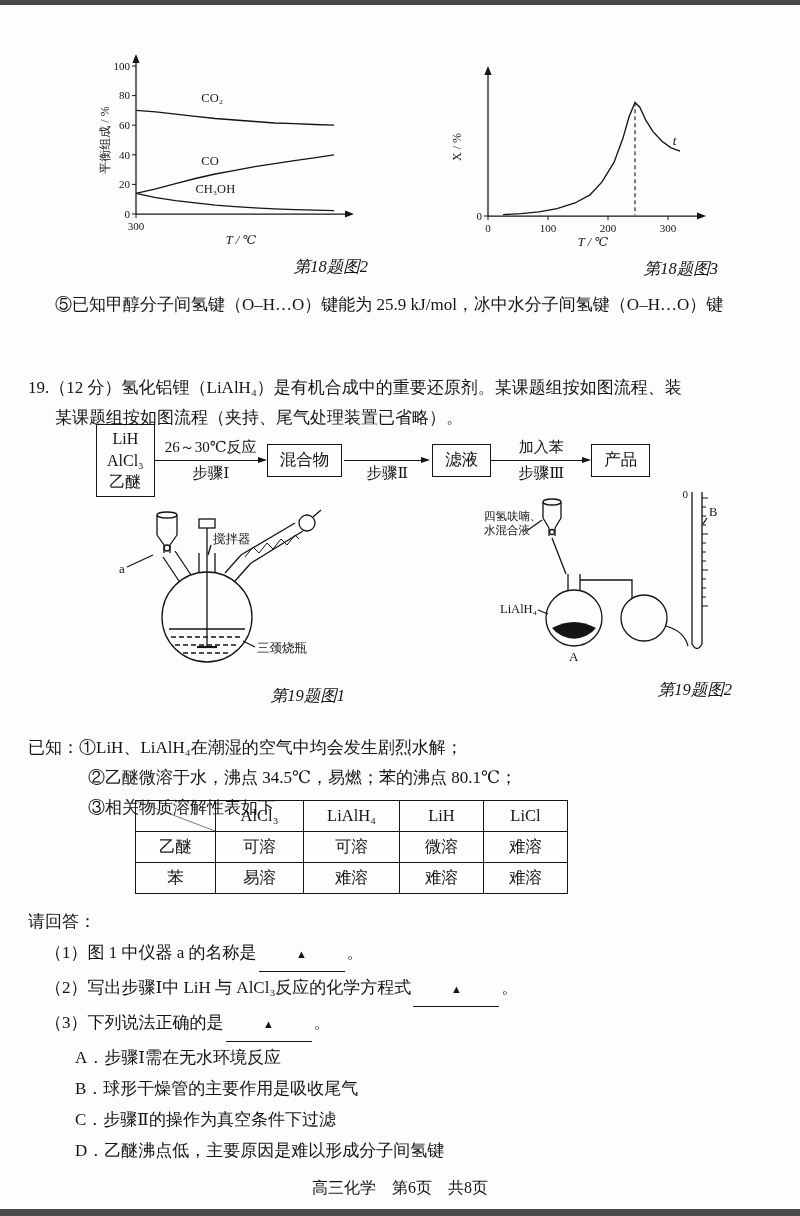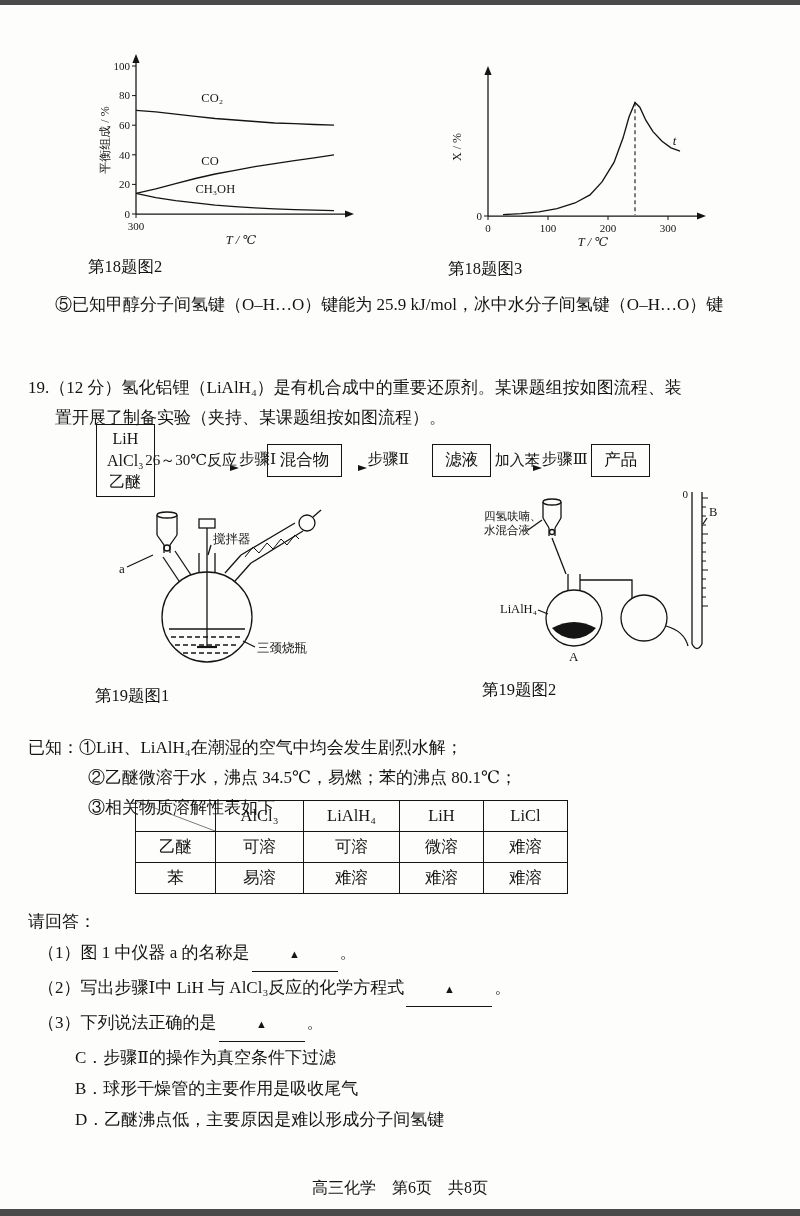--- a/index.html
+++ b/index.html
@@ -9,33 +9,33 @@
   .scanbar { position:absolute; left:0; width:100%; background:#4a4a4a; }
   .scanbar.top { top:0; height:5px; }
   .scanbar.bot { bottom:0; height:7px; }
 
   .charts-row { position:absolute; top:38px; left:0; width:100%; height:250px; }
   .chartwrap { position:absolute; }
   .chartwrap.c1 { left:88px; top:14px; width:280px; }
   .chartwrap.c2 { left:448px; top:20px; width:270px; }
   .chart { display:block; }
   .chart text, .figsvg text { font-family:"Liberation Serif","DejaVu Serif",serif; fill:#141414; }
-  .caption { text-align:left; font-size:16.5px; margin-top:4px; }
+  .caption { text-align:right; font-size:16.5px; margin-top:4px;font-style:italic; }
 
   .para { position:absolute; font-size:17px; }
   .textline { line-height:30px; white-space:nowrap; }
   .p5 { top:290px; left:55px; width:720px; }
   .p5 .indent { margin-left:30px; }
   .q19 { top:357px; left:28px; width:748px;margin-top:16px; }
   .q19 .indent2 { margin-left:27px; }
 
   .flow { position:absolute; top:424px; left:96px; display:flex; align-items:center; }
   .fbox { border:1.4px solid #141414; text-align:center; font-size:16.5px; padding:4px 12px; line-height:1.35; white-space:nowrap; }
   .fbox.reactants { padding:3px 10px; font-size:16px; }
-  .fstep { display:flex; flex-direction:row; justify-content:center;align-items:flex-end; }
+  .fstep { display:flex; flex-direction:column; justify-content:center; }
   .fstep .above { font-size:15px; text-align:center; height:22px; line-height:22px; white-space:nowrap; }
   .fstep .below { font-size:15.5px; text-align:center; height:22px; line-height:20px; white-space:nowrap; }
   .arrowline { position:relative; height:0; border-top:1.3px solid #141414; margin:2px 2px 2px 0; }
   .arrowline::after { content:""; position:absolute; right:-2px; top:-4.4px; width:0; height:0;
     border-top:3.8px solid transparent; border-bottom:3.8px solid transparent; border-left:9px solid #141414; }
   .w1 { width:112px; } .w2 { width:86px; margin:0 2px; } .w3 { width:100px; }
 
   .fig { position:absolute; }
   .fig1 { left:95px; top:497px; width:250px; }
   .fig2 { left:482px; top:486px; width:250px; }
@@ -43,21 +43,21 @@
   .known { position:absolute; top:733px; left:28px; font-size:17px; }
   .known .ind { margin-left:60px; }
 
   .soltable { position:absolute; top:800px; left:135px; border-collapse:collapse; font-size:16.5px; text-align:center; }
   .soltable th, .soltable td { border:1.2px solid #141414; font-weight:normal; height:31px; padding:0 4px; }
   .diag { position:relative; padding:0; }
   .diag svg { position:absolute; left:0; top:0; width:100%; height:100%; }
 
   .qa { position:absolute; top:906px; left:28px; width:750px; font-size:17px; }
   .qa .textline { line-height:31px; }
-  .qa .qline { margin-left:10px; }
+  .qa .qline { margin-left:17px; }
   .qa .opts { margin-left:47px; }
 
   .blank { display:inline-block; min-width:86px; border-bottom:1.2px solid #141414; text-align:center; margin:0 2px; padding:0 6px 1px; }
   .blank .tri { font-size:11px; }
 
   .footer { position:absolute; top:1178px; left:0; width:100%; text-align:center; font-size:16px; }
 </style>
 </head>
 <body>
 
@@ -122,21 +122,21 @@
       <div class="caption">第18题图3</div>
     </div>
   </div>
 
   <div class="para p5">
     <div class="textline">⑤已知甲醇分子间氢键（O–H…O）键能为 25.9 kJ/mol，冰中水分子间氢键（O–H…O）键</div>
   </div>
 
   <div class="para q19">
     <div class="textline">19.（12 分）氢化铝锂（LiAlH₄）是有机合成中的重要还原剂。某课题组按如图流程、装</div>
-    <div class="textline indent2">置开展了制备实验（夹持、某课题组按如图流程）。</div>
+    <div class="textline indent2">某课题组按如图流程（夹持、尾气处理装置已省略）。</div>
   </div>
 
   <div class="flow">
     <div class="fbox reactants">
       <div>LiH</div>
       <div>AlCl₃</div>
       <div>乙醚</div>
     </div>
     <div class="fstep w1">
       <div class="above">26～30℃反应</div>
@@ -278,20 +278,21 @@
     <div class="textline qline">
       <span>（1）图 1 中仪器 a 的名称是</span><span class="blank"><span class="tri">▲</span></span><span>。</span>
     </div>
     <div class="textline qline">
       <span>（2）写出步骤Ⅰ中 LiH 与 AlCl₃反应的化学方程式</span><span class="blank"><span class="tri">▲</span></span><span>。</span>
     </div>
     <div class="textline qline">
       <span>（3）下列说法正确的是</span><span class="blank"><span class="tri">▲</span></span><span>。</span>
     </div>
     <div class="opts">
+      <div class="textline">A．步骤Ⅰ需在无水环境反应</div>
+      <div class="textline">B．球形干燥管的主要作用是吸收尾气</div>
       <div class="textline">C．步骤Ⅱ的操作为真空条件下过滤</div>
-      <div class="textline">B．球形干燥管的主要作用是吸收尾气</div>
       <div class="textline">D．乙醚沸点低，主要原因是难以形成分子间氢键</div>
     </div>
   </div>
 
   <div class="footer">高三化学　第6页　共8页</div>
 </div>
 
 </body></html>

